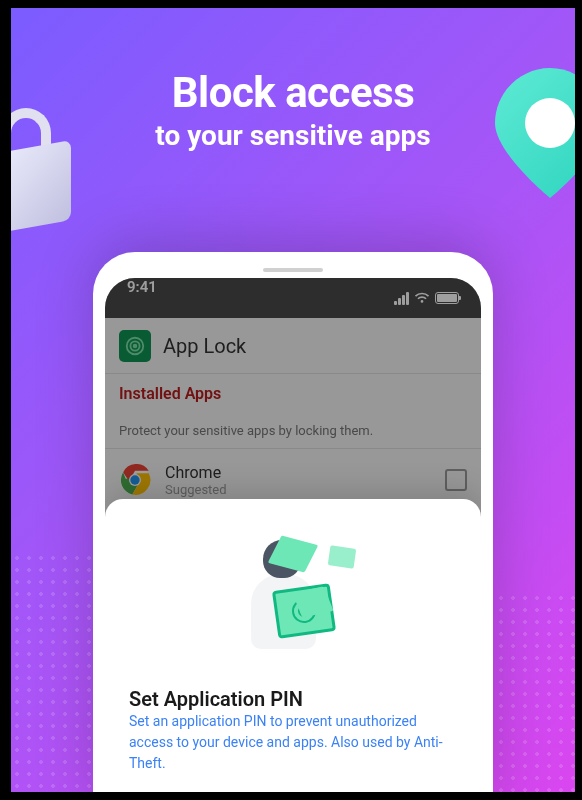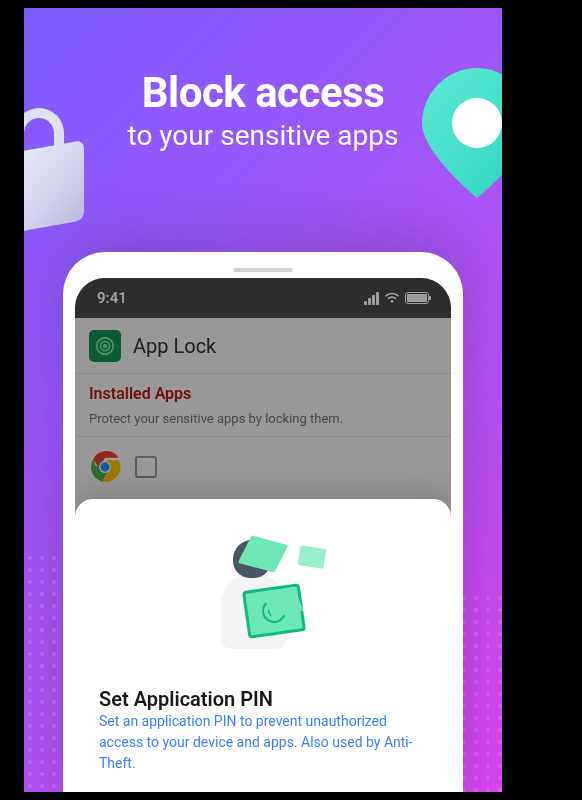--- a/index.html
+++ b/index.html
@@ -1,48 +1,48 @@
 <!DOCTYPE html>
 <html><head>
 <meta charset="utf-8">
 <style>
 *{margin:0;padding:0;box-sizing:border-box;font-family:-apple-system,BlinkMacSystemFont,'Segoe UI',Roboto,sans-serif}
 body{width:582px;height:800px;overflow:hidden;background:#000}
-.frame{position:absolute;top:8px;left:24px;width:478px;height:784px;background:linear-gradient(135deg,#7b5cff 0%,#a855f7 50%,#d946ef 100%);overflow:hidden}
+.frame{position:absolute;top:8px;left:11px;width:564px;height:784px;background:linear-gradient(135deg,#7b5cff 0%,#a855f7 50%,#d946ef 100%);overflow:hidden}
 .dots{position:absolute;bottom:0;left:0;width:200px;height:240px;background-image:radial-gradient(circle,rgba(255,255,255,.15) 2px,transparent 2px);background-size:12px 12px}
 .dots-r{position:absolute;bottom:0;right:0;width:200px;height:200px;background-image:radial-gradient(circle,rgba(255,255,255,.15) 2px,transparent 2px);background-size:12px 12px}
 .lock-3d{position:absolute;top:90px;left:-30px;width:110px;height:130px}
 .lock-body{position:absolute;bottom:0;width:90px;height:80px;background:linear-gradient(135deg,#f0f0ff,#c0c0e0);border-radius:8px;transform:skewY(-10deg)}
 .lock-shackle{position:absolute;top:10px;left:20px;width:50px;height:50px;border:10px solid #e0e0f0;border-bottom:none;border-radius:25px 25px 0 0}
 .pin-3d{position:absolute;top:60px;right:-40px;width:120px;height:160px}
 .pin-outer{position:absolute;width:110px;height:130px;background:linear-gradient(135deg,#5eead4,#2dd4bf);clip-path:path('M55 0 C85 0 110 25 110 55 C110 85 55 130 55 130 C55 130 0 85 0 55 C0 25 25 0 55 0 Z')}
 .pin-inner{position:absolute;top:30px;left:30px;width:50px;height:50px;background:#fff;border-radius:50%}
 .headline{text-align:center;color:#fff;padding-top:60px}
 .headline h1{font-size:42px;font-weight:700;letter-spacing:-.5px}
-.headline h2{font-size:28px;font-weight:400;margin-top:2px}
+.headline h2{font-size:28px;font-weight:700;margin-top:2px}
 .phone{position:absolute;bottom:-20px;left:50%;transform:translateX(-50%);width:400px;height:560px;background:#fff;border-radius:42px 42px 0 0;padding:12px;box-shadow:0 -10px 60px rgba(0,0,0,.2)}
 .speaker{width:60px;height:4px;background:#d0d0d0;border-radius:2px;margin:4px auto 6px}
 .screen{width:100%;height:100%;background:#f5f5f5;border-radius:30px 30px 0 0;overflow:hidden;position:relative}
 .dim{position:absolute;inset:0;background:rgba(0,0,0,.38);z-index:1;pointer-events:none}
-.statusbar{height:40px;background:#4a4a4a;display:flex;align-items:center;justify-content:space-between;padding:0 22px;color:#fff;font-size:15px;font-weight:600}
+.statusbar{height:40px;background:#4a4a4a;display:flex;justify-content:space-between;padding:0 22px;color:#fff;font-size:15px;font-weight:600}
 .status-icons{display:flex;align-items:center;gap:5px}
 .signal{display:flex;align-items:flex-end;gap:1px}
 .signal span{width:3px;background:#fff;border-radius:1px}
 .signal span:nth-child(1){height:4px}.signal span:nth-child(2){height:7px}.signal span:nth-child(3){height:10px}.signal span:nth-child(4){height:13px}
 .wifi-ic{width:16px;height:12px}
 .batt{width:24px;height:12px;border:1.5px solid #fff;border-radius:3px;position:relative}
 .batt::after{content:'';position:absolute;right:-3px;top:3px;width:2px;height:4px;background:#fff;border-radius:0 1px 1px 0}
 .batt-fill{position:absolute;inset:1px;background:#fff;border-radius:1px}
 .app-header{height:56px;display:flex;align-items:center;padding:0 14px;gap:12px;border-bottom:1px solid #ddd}
 .app-icon{width:32px;height:32px;background:#0d9452;border-radius:5px;display:flex;align-items:center;justify-content:center}
 .app-icon svg{width:22px;height:22px}
 .app-title{font-size:20px;color:#333;font-weight:400}
 .section{padding:10px 14px;border-bottom:1px solid #ddd}
 .section-title{font-size:16px;font-weight:600;color:#b91c1c}
-.section-sub{font-size:13px;color:#777;margin-top:8px}
+.section-sub{font-size:13px;color:#777;margin-top:20px}
 .app-row{display:flex;align-items:center;padding:14px;gap:14px;border-bottom:1px solid #eee}
 .chrome-icon{width:32px;height:32px;flex-shrink:0}
 .app-info{flex:1}
 .app-name{font-size:16px;color:#333}
 .app-sug{font-size:13px;color:#999}
 .checkbox{width:22px;height:22px;border:2px solid #999;border-radius:3px}
 .modal{position:absolute;bottom:0;left:0;right:0;background:#fff;border-radius:18px 18px 0 0;padding:28px 24px 40px;z-index:2;box-shadow:0 -8px 30px rgba(0,0,0,.15)}
 .illus{height:140px;display:flex;align-items:center;justify-content:center;margin-bottom:20px;position:relative}
 .person{position:relative;width:120px;height:130px}
 .head{position:absolute;top:8px;left:30px;width:38px;height:38px;background:#4b5563;border-radius:50% 50% 45% 45%}
@@ -119,20 +119,24 @@
 
       <div class="app-row">
         <svg class="chrome-icon" viewBox="0 0 48 48">
             <circle cx="24" cy="24" r="22" fill="#fff"></circle>
             <path fill="#ea4335" d="M24 10h20.5A22 22 0 006.2 12.5L15 26z"></path>
             <path fill="#4caf50" d="M6.2 12.5A22 22 0 0020 45.6l9-15.6-5-8H10z"></path>
             <path fill="#ffc107" d="M29 30l-9 15.6A22 22 0 0044.5 14H26l3 6z"></path>
             <circle cx="24" cy="24" r="9" fill="#fff"></circle>
             <circle cx="24" cy="24" r="7" fill="#2196f3"></circle>
           </svg>
+        <div class="app-info">
+          <div class="app-name">Chrome</div>
+          <div class="app-sug">Suggested</div>
+        </div>
         <div class="checkbox"></div>
       </div>
 
       <div class="modal">
         <div class="illus">
           <div class="person">
             <div class="body"></div>
             <div class="head"></div>
             <div class="tablet">
                 <div class="fp"></div>

